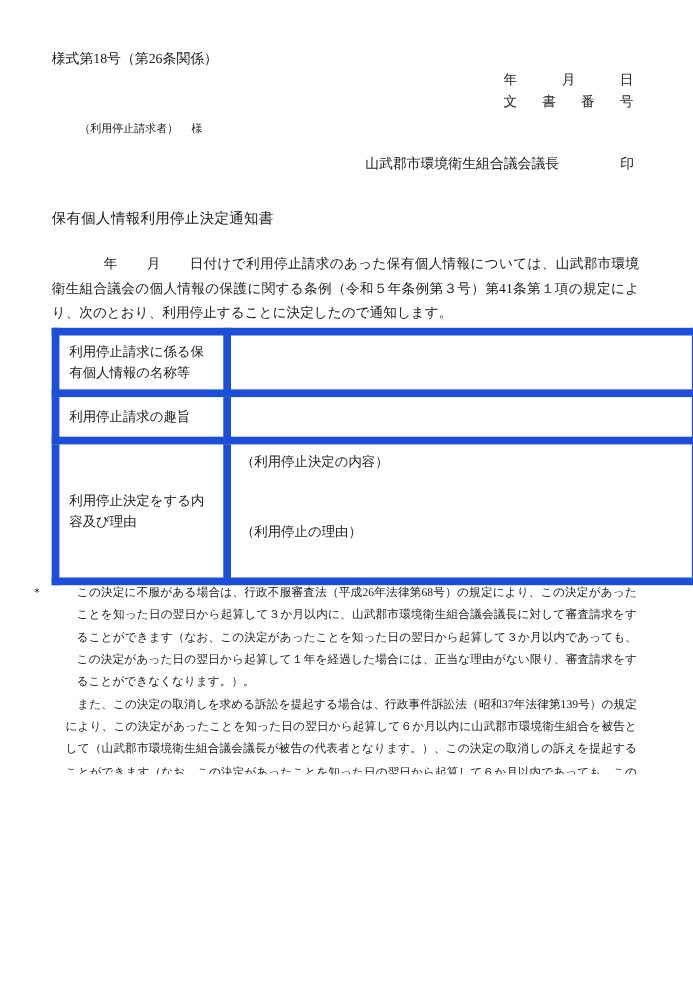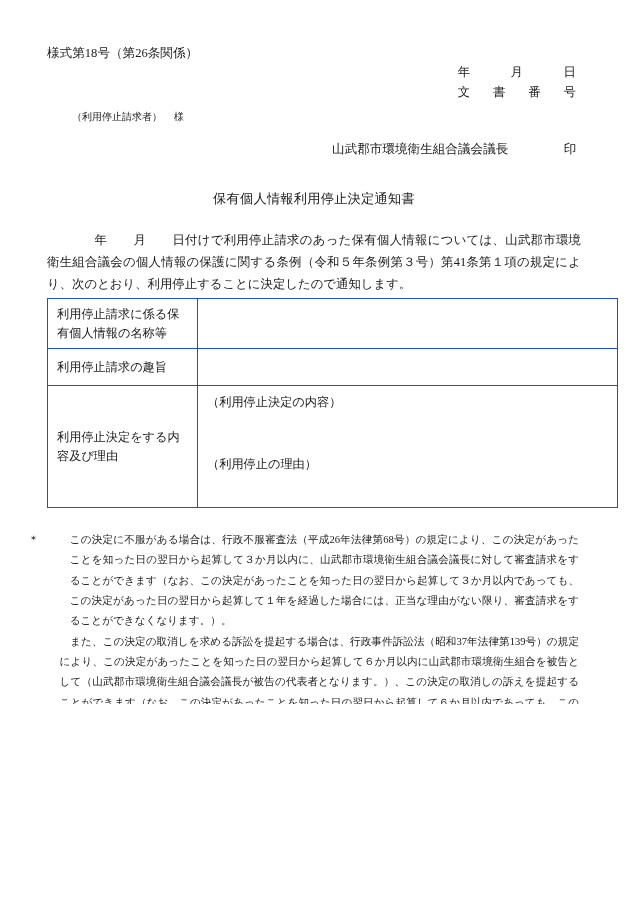--- a/index.html
+++ b/index.html
@@ -63,21 +63,21 @@
     font-size: 12.6px;
     white-space: nowrap;
   }
   .issuer .seal { margin-left: 4.4em; }
 
   .doc-title {
     position: absolute;
     top: 190px;
     left: 0;
     width: 534px;
-    text-align: center;
+    text-align: left;
     font-size: 13.2px;
     letter-spacing: 0.02em;
   }
 
   .body-para {
     position: absolute;
     top: 229px;
     left: 0;
     width: 534px;
     font-size: 12.4px;
@@ -91,37 +91,37 @@
   
   .tbl {
     position: absolute;
     top: 298px;
     left: 0;
     width: 534px;
     border-collapse: collapse;
     table-layout: fixed;
   }
   .tbl td {
-    border: 1px solid #1d4ed8;
+    border: 7px solid #1d4ed8;
     font-size: 12.2px;
     line-height: 1.52;
     vertical-align: middle;
     padding: 6px 8px 6px 9px;
   }
   .tbl td.label { width: 132px; }
   .tbl td.value { width: 402px; }
   .tbl tr.r1 td { height: 36px; }
   .tbl tr.r2 td { height: 24px; }
   .tbl tr.r3 td { height: 108px; vertical-align: middle; }
   .tbl tr.r3 td.value {
     vertical-align: top;
     padding-top: 7px;
   }
   .tbl .val-line-1 { display: block; }
-  .tbl .val-line-2 { display: block; margin-top: 44px; font-family: Liberation Mono, monospace; }
+  .tbl .val-line-2 { display: block; margin-top: 44px; }
 
   
   .notes {
     position: absolute;
     top: 530px;
     left: 2px;
     width: 530px;
     font-size: 10.6px;
     line-height: 1.92;
     text-align: justify;

